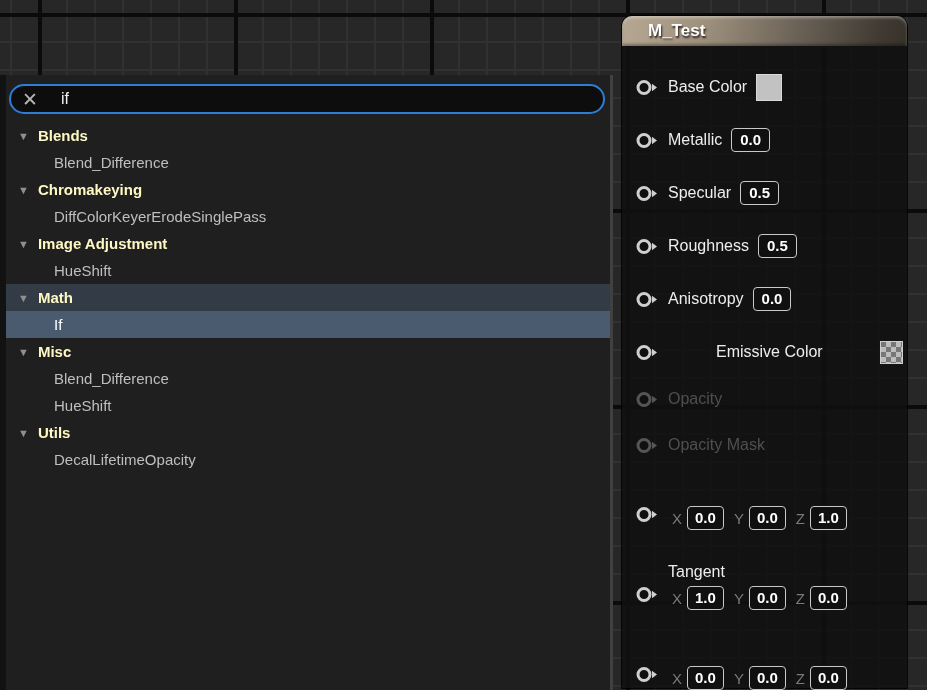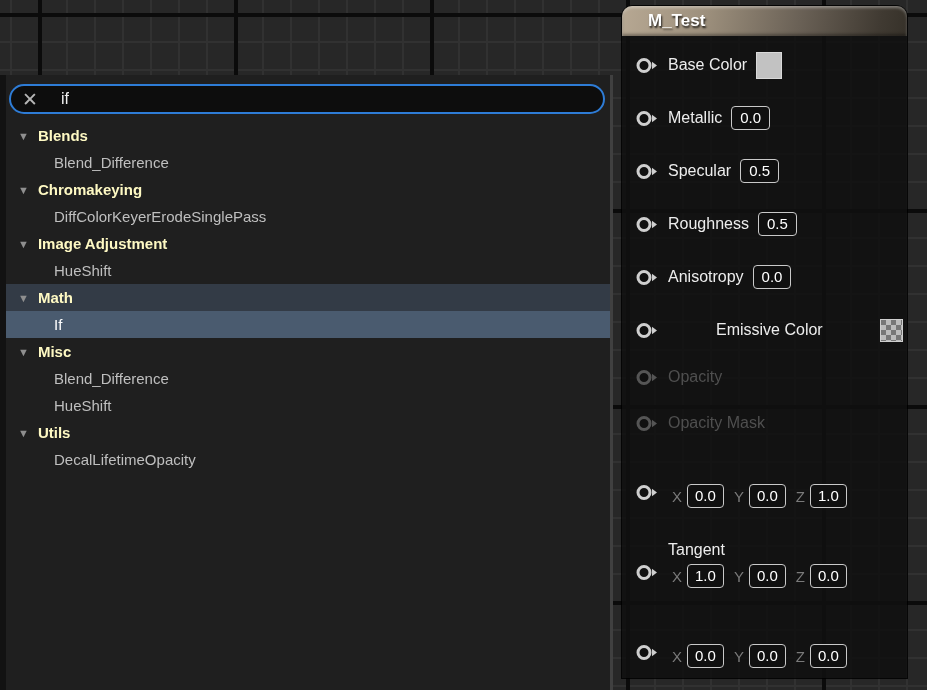--- a/index.html
+++ b/index.html
@@ -37,50 +37,50 @@
   .tree-row{height:27px;display:flex;align-items:center;box-sizing:border-box;cursor:default;}
   .tree-row.category{padding-left:12px;}
   .tree-row.category .tri{color:#8f8f8f;font-size:11px;margin-right:9px;}
   .tree-row.category .cat-label{color:#fef9c3;font-weight:bold;font-size:15px;}
   .tree-row.item{padding-left:48px;color:#bfbfbf;font-size:15px;}
   .tree-row.cat-highlight{background:#333b46;}
   .tree-row.selected{background:#4a5b6f;color:#ffffff;}
 
   
   .node{
-    position:absolute;left:622px;top:6px;width:285px;height:672px;
+    position:absolute;left:622px;top:16px;width:285px;height:672px;
     background:rgba(16,16,16,0.88);
     border-radius:11px 11px 0 0;
     box-shadow:0 0 0 1px rgba(0,0,0,0.85);
   }
   .node-header{
     height:30px;border-radius:10px 10px 0 0;
     background:linear-gradient(100deg,#b7a893 0%,#9c8f7c 30%,#6a6156 62%,#403a32 90%,#363129 100%);
     box-shadow:inset 0 2px 3px rgba(255,255,255,0.35), inset 0 -2px 3px rgba(0,0,0,0.35);
     display:flex;align-items:center;cursor:move;
   }
   .node-title{color:#ffffff;font-weight:bold;font-size:17px;margin-left:26px;text-shadow:1px 2px 2px rgba(0,0,0,0.8);}
-  .pins{padding-top:16px;}
+  .pins{padding-top:28px;}
   .pin-row{height:26px;margin:0 0 27px 14px;display:flex;align-items:center;}
   .pin-row.dim1{margin-bottom:21px;gap:48px;}
   .pin-row.disabled{margin-bottom:20px;}
   .pin-label{color:#ededed;font-size:16px;margin-left:10px;}
   .pin-row.disabled .pin-label{color:#4f4f4f;}
   .color-swatch{width:24px;height:25px;background:#c2c2c2;border:1px solid #d9d9d9;margin-left:9px;cursor:pointer;}
   .checker-swatch{
     width:21px;height:21px;border:1px solid #cfcfcf;margin-left:9px;cursor:pointer;
     background-color:#777;
     background-image:
       linear-gradient(45deg,#bcbcbc 25%,transparent 25%,transparent 75%,#bcbcbc 75%),
       linear-gradient(45deg,#bcbcbc 25%,transparent 25%,transparent 75%,#bcbcbc 75%);
     background-size:10px 10px;background-position:0 0,5px 5px;
   }
   .value-box{
     border:1px solid #c9c9c9;border-radius:4px;background:#101010;color:#fff;
-    font-size:15px;padding:2px 8px;line-height:18px;margin-left:9px;cursor:text;
+    font-size:15px;padding:2px 8px;line-height:18px;margin-left:9px;cursor:text;font-weight:bold;
   }
   .pin-group{height:52px;margin:0 0 28px 14px;display:flex;align-items:flex-end;}
   .pin-group .pin-icon{margin-bottom:7px;}
   .vec-col{margin-left:10px;display:flex;flex-direction:column;}
   .vec-label{color:#ededed;font-size:16px;height:20px;}
   .vec-xyz{display:flex;align-items:center;margin-top:3px;}
   .axis-label{color:#7a7a7a;font-size:15px;margin-left:10px;}
   .vec-xyz .axis-label:first-child{margin-left:4px;}
   .vec-xyz .value-box{margin-left:5px;padding:2px 7px;}
   .pin-icon{flex:0 0 auto;display:block;}

